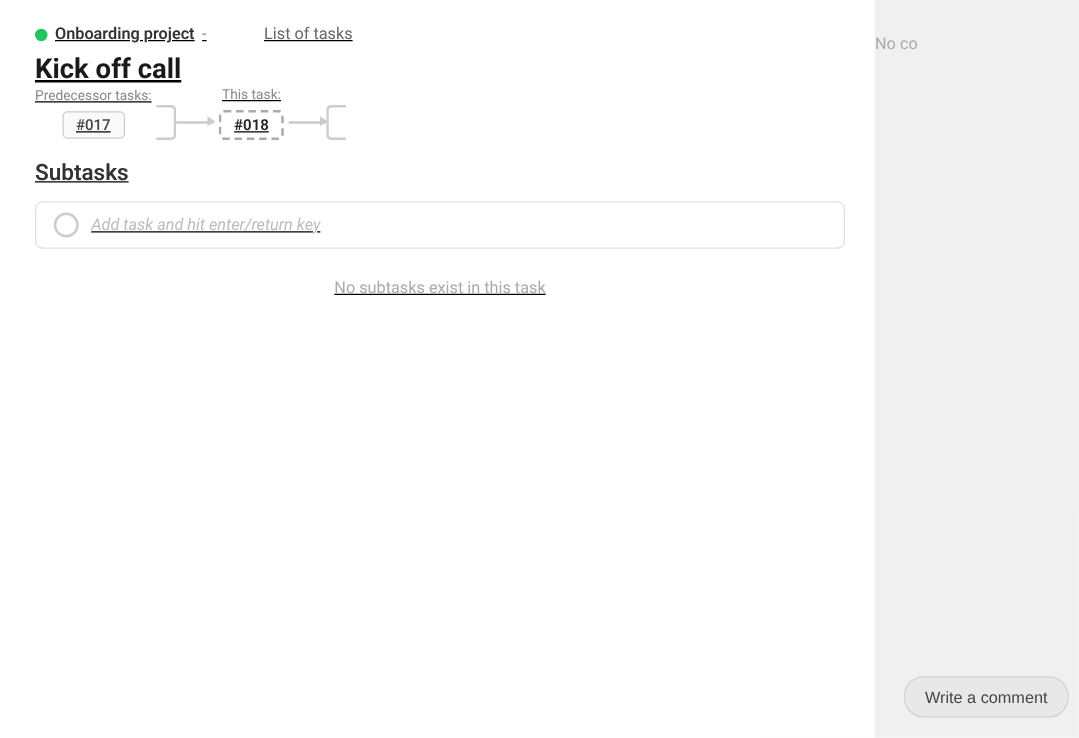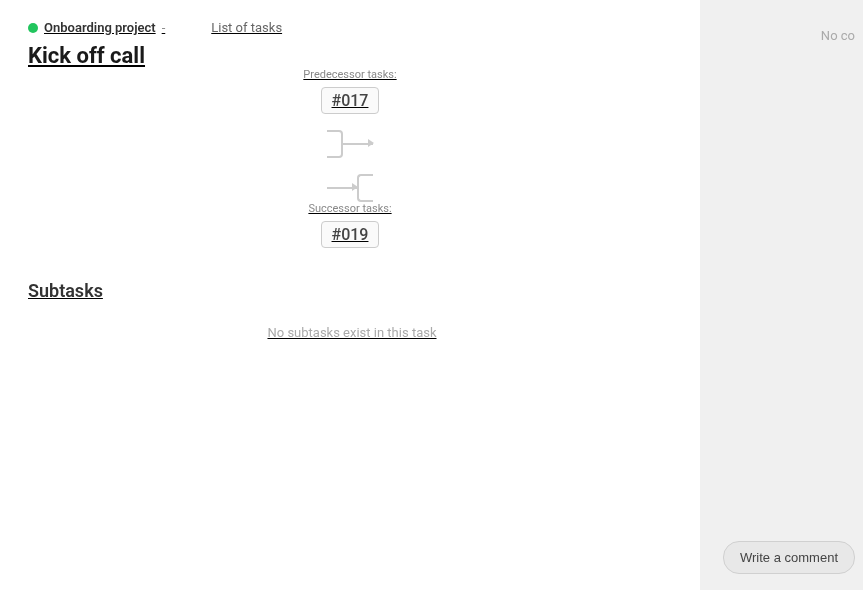--- a/index.html
+++ b/index.html
@@ -26,21 +26,21 @@
 
     .right-panel {
       background: #f0f0f0;
       width: 163px;
       height: 590px;
       position: absolute;
       right: 0;
       top: 0;
       display: flex;
       flex-direction: column;
-      align-items: flex-end;
+      align-items: flex-start;
       padding: 16px 0 0 0;
     }
 
     .breadcrumb {
       display: flex;
       align-items: center;
       gap: 6px;
       margin-bottom: 8px;
       font-size: 13px;
       color: #555;
@@ -79,43 +79,42 @@
       font-size: 13px;
       color: #aaa;
       font-style: italic;
       margin-bottom: 28px;
     }
 
     
     .task-flow {
       display: flex;
       align-items: center;
-      margin-bottom: 32px;
+      margin-bottom: 16px;
       gap: 0;
-      flex-direction: column;
     }
 
     .task-box {
       display: flex;
       flex-direction: column;
       align-items: center;
       gap: 6px;
     }
 
     .task-box-label {
       font-size: 11px;
       color: #888;
       white-space: nowrap;
     }
 
     .task-badge {
       border: 1px solid #ccc;
       border-radius: 4px;
       padding: 3px 10px;
-      font-size: 16px;
+      font-size: 12px;
       font-weight: 500;
       color: #444;
       background: #fafafa;
     }
 
     .task-box.current .task-badge {
       border: 2px dashed #aaa;
       background: #fff;
       font-weight: 600;
       color: #222;
@@ -252,35 +251,39 @@
     <div class="task-box">
       <span class="task-box-label">Predecessor tasks:</span>
       <span class="task-badge">#017</span>
     </div>
 
     <div class="connector">
       <div class="bracket-left"></div>
       <div class="arrow-line"></div>
     </div>
 
+    <div class="task-box current">
+      <span class="task-box-label">This task:</span>
+      <span class="task-badge">#018</span>
+    </div>
 
     <div class="connector">
       <div class="arrow-line"></div>
       <div class="bracket-right"></div>
     </div>
 
-    <div class="task-box">
-      <span class="task-box-label">Successor tasks:</span>
-      <span class="task-badge">#019</span>
-    </div>
 
   </div>
 
   <div class="subtasks-label">Subtasks</div>
 
+  <div class="subtask-input-row">
+    <div class="subtask-circle"></div>
+    <span class="subtask-placeholder">Add task and hit enter/return key</span>
+  </div>
 
   <div class="no-subtasks">No subtasks exist in this task</div>
 
 </div>
 
 <div class="right-panel">
   <span class="no-comments-text">No co</span>
   <button class="write-comment-btn">Write a comment</button>
 </div>
 

